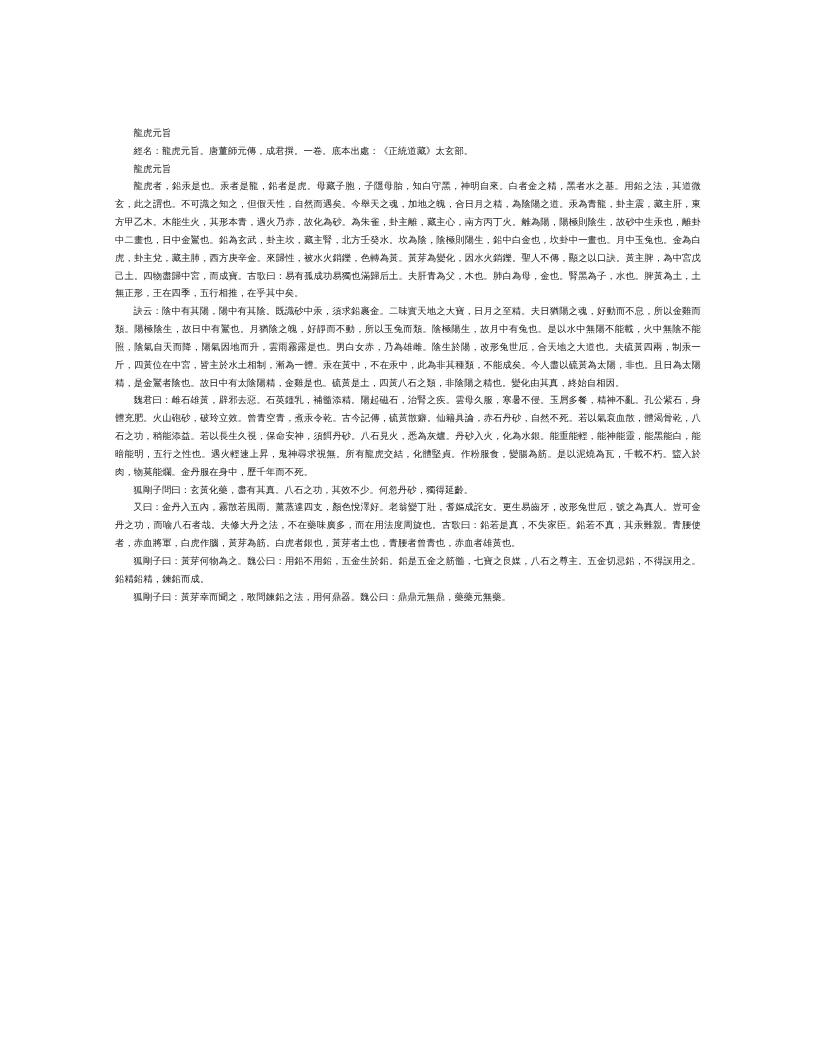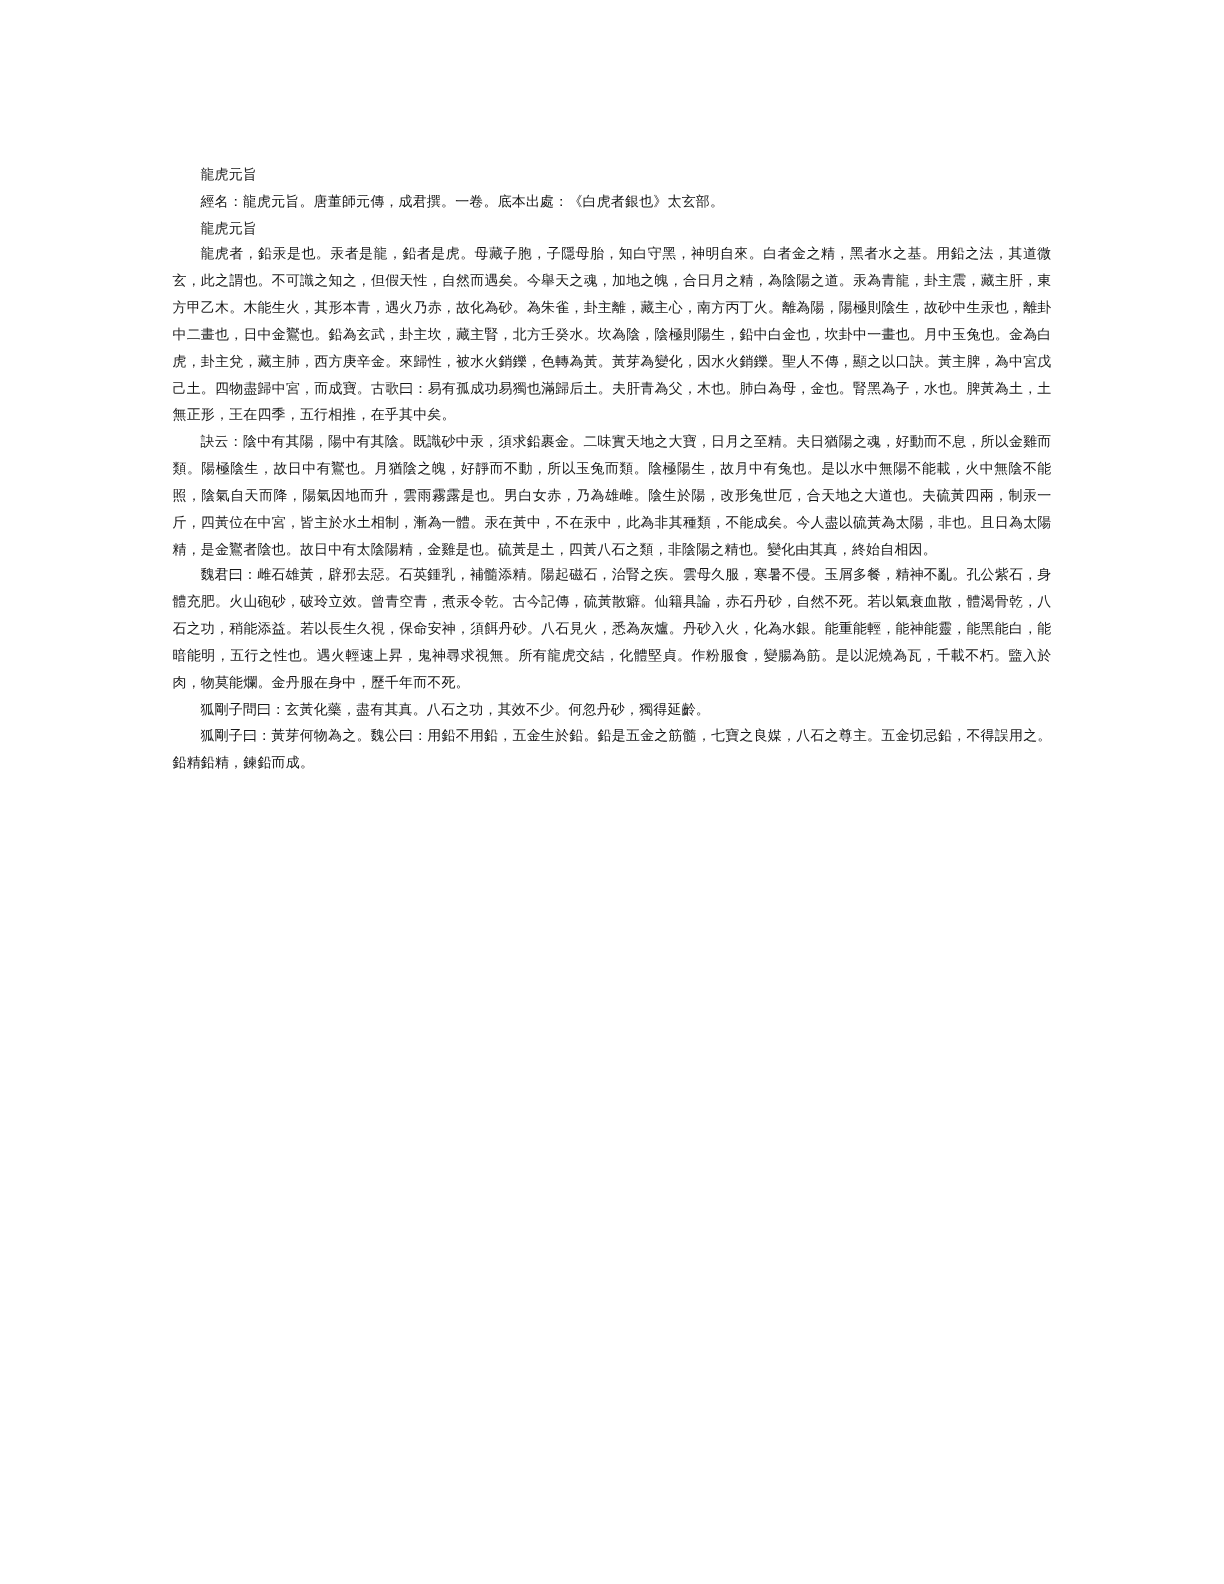--- a/index.html
+++ b/index.html
@@ -18,21 +18,21 @@
   }
   .page {
     position: relative;
     width: 816px;
     height: 1056px;
     box-sizing: border-box;
   }
   .text-block {
     position: absolute;
     left: 115px;
-    top: 108px;
+    top: 124px;
     width: 586px;
   }
   
   .para {
     margin: 0;
     padding: 0;
     font-size: 9.3px;
     line-height: 17.83px;
     text-align: justify;
     text-justify: inter-character;
@@ -50,23 +50,25 @@
     text-align: left;
   }
 </style>
 </head>
 <body>
 
 <div class="page">
   <div class="text-block">
 
     <div class="para indent1">龍虎元旨</div>
-    <div class="para indent1">經名：龍虎元旨。唐董師元傳，成君撰。一卷。底本出處：《白虎者銀也》太玄部。</div>
+    <div class="para indent1">經名：龍虎元旨。唐董師元傳，成君撰。一卷。底本出處：《正統道藏》太玄部。</div>
     <div class="para indent1">龍虎元旨</div>
 
     <div class="para last-line-left">龍虎者，鉛汞是也。汞者是龍，鉛者是虎。母藏子胞，子隱母胎，知白守黑，神明自來。白者金之精，黑者水之基。用鉛之法，其道微玄，此之謂也。不可識之知之，但假天性，自然而遇矣。今舉天之魂，加地之魄，合日月之精，為陰陽之道。汞為青龍，卦主震，藏主肝，東方甲乙木。木能生火，其形本青，遇火乃赤，故化為砂。為朱雀，卦主離，藏主心，南方丙丁火。離為陽，陽極則陰生，故砂中生汞也，離卦中二畫也，日中金鸑也。鉛為玄武，卦主坎，藏主腎，北方壬癸水。坎為陰，陰極則陽生，鉛中白金也，坎卦中一畫也。月中玉兔也。金為白虎，卦主兌，藏主肺，西方庚辛金。來歸性，被水火銷鑠，色轉為黃。黃芽為變化，因水火銷鑠。聖人不傳，顯之以口訣。黃主脾，為中宮戊己土。四物盡歸中宮，而成寶。古歌曰：易有孤成功易獨也滿歸后土。夫肝青為父，木也。肺白為母，金也。腎黑為子，水也。脾黃為土，土無正形，王在四季，五行相推，在乎其中矣。</div>
     <div class="para last-line-left">訣云：陰中有其陽，陽中有其陰。既識砂中汞，須求鉛裹金。二味實天地之大寶，日月之至精。夫日猶陽之魂，好動而不息，所以金雞而類。陽極陰生，故日中有鸑也。月猶陰之魄，好靜而不動，所以玉兔而類。陰極陽生，故月中有兔也。是以水中無陽不能載，火中無陰不能照，陰氣自天而降，陽氣因地而升，雲雨霧露是也。男白女赤，乃為雄雌。陰生於陽，改形兔世厄，合天地之大道也。夫硫黃四兩，制汞一斤，四黃位在中宮，皆主於水土相制，漸為一體。汞在黃中，不在汞中，此為非其種類，不能成矣。今人盡以硫黃為太陽，非也。且日為太陽精，是金鸑者陰也。故日中有太陰陽精，金雞是也。硫黃是土，四黃八石之類，非陰陽之精也。變化由其真，終始自相因。</div>
     <div class="para last-line-left">魏君曰：雌石雄黃，辟邪去惡。石英鍾乳，補髓添精。陽起磁石，治腎之疾。雲母久服，寒暑不侵。玉屑多餐，精神不亂。孔公紫石，身體充肥。火山砲砂，破玲立效。曾青空青，煮汞令乾。古今記傳，硫黃散癖。仙籍具論，赤石丹砂，自然不死。若以氣衰血散，體渴骨乾，八石之功，稍能添益。若以長生久視，保命安神，須餌丹砂。八石見火，悉為灰爐。丹砂入火，化為水銀。能重能輕，能神能靈，能黑能白，能暗能明，五行之性也。遇火輕速上昇，鬼神尋求視無。所有龍虎交結，化體堅貞。作粉服食，變腸為筋。是以泥燒為瓦，千載不朽。盬入於肉，物莫能爛。金丹服在身中，歷千年而不死。</div>
     <div class="para last-line-left">狐剛子問曰：玄黃化藥，盡有其真。八石之功，其效不少。何忽丹砂，獨得延齡。</div>
+    <div class="para last-line-left">又曰：金丹入五內，霧散若風雨。薰蒸達四支，顏色悅澤好。老翁變丁壯，耆嫗成詫女。更生易齒牙，改形兔世厄，號之為真人。豈可金丹之功，而喻八石者哉。夫修大丹之法，不在藥味廣多，而在用法度周旋也。古歌曰：鉛若是真，不失家臣。鉛若不真，其汞難親。青腰使者，赤血將軍，白虎作腦，黃芽為筋。白虎者銀也，黃芽者土也，青腰者曾青也，赤血者雄黃也。</div>
     <div class="para last-line-left">狐剛子曰：黃芽何物為之。魏公曰：用鉛不用鉛，五金生於鉛。鉛是五金之筋髓，七寶之良媒，八石之尊主。五金切忌鉛，不得誤用之。鉛精鉛精，鍊鉛而成。</div>
+    <div class="para last-line-left">狐剛子曰：黃芽幸而聞之，敢問鍊鉛之法，用何鼎器。魏公曰：鼎鼎元無鼎，藥藥元無藥。</div>
 
   </div>
 </div>
 
 </body></html>

